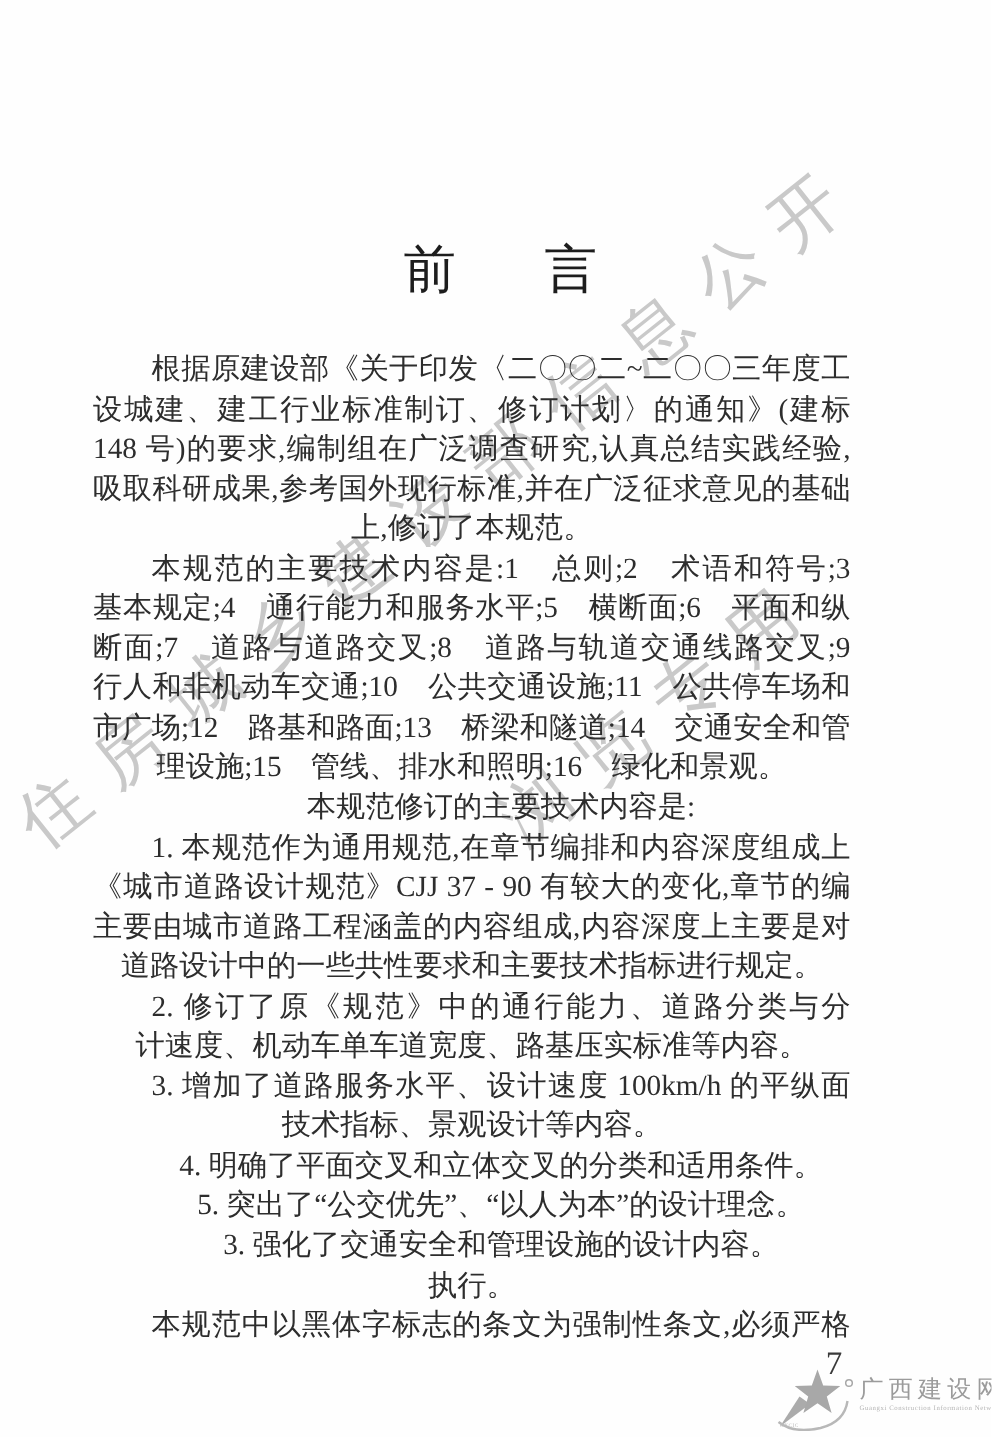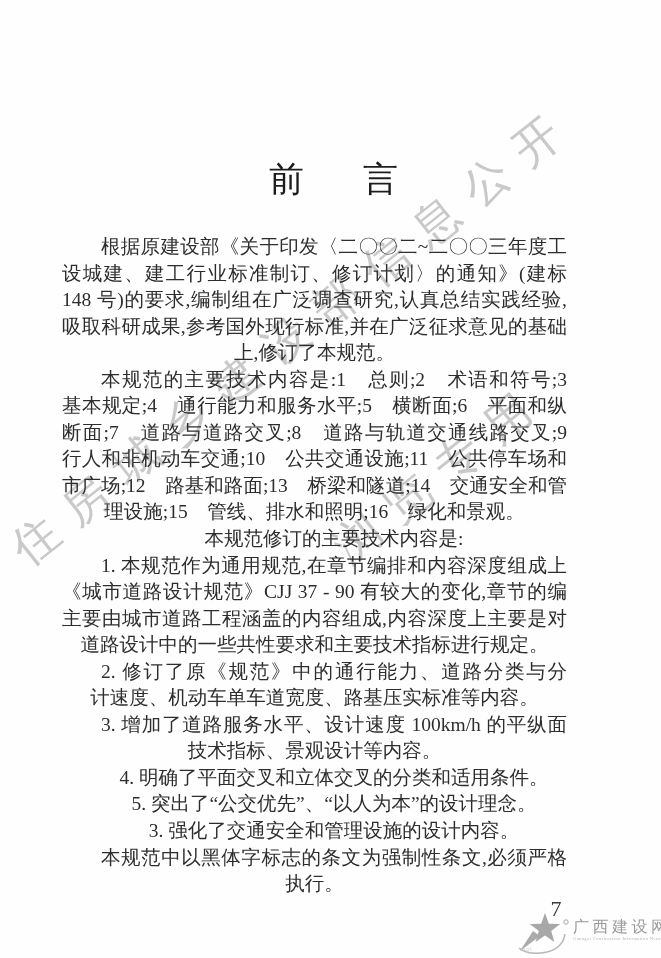--- a/index.html
+++ b/index.html
@@ -71,22 +71,22 @@
       <div class="bl full">《城市道路设计规范》CJJ 37 - 90 有较大的变化,章节的编排上</div>
       <div class="bl full">主要由城市道路工程涵盖的内容组成,内容深度上主要是对城市</div>
       <div class="bl">道路设计中的一些共性要求和主要技术指标进行规定。</div>
       <div class="bl ind full">2. 修订了原《规范》中的通行能力、道路分类与分级、设</div>
       <div class="bl">计速度、机动车单车道宽度、路基压实标准等内容。</div>
       <div class="bl ind full">3. 增加了道路服务水平、设计速度 100km/h 的平纵面设计</div>
       <div class="bl">技术指标、景观设计等内容。</div>
       <div class="bl ind">4. 明确了平面交叉和立体交叉的分类和适用条件。</div>
       <div class="bl ind">5. 突出了“公交优先”、“以人为本”的设计理念。</div>
       <div class="bl ind">3. 强化了交通安全和管理设施的设计内容。</div>
+      <div class="bl">执行。</div>
       <div class="bl ind full">本规范中以黑体字标志的条文为强制性条文,必须严格</div>
-      <div class="bl">执行。</div>
     </div>
 
   <div class="page-num">7</div>
 
   <div class="logo">
     <svg width="52" height="42" viewBox="0 0 52 42">
       <path d="M3,39 L23,24 L16,19 Z" fill="#ababab"></path>
       <polygon points="28,1 31.8,11.7 43.2,12 34.2,19 37.4,30 28,23.5 18.6,30 21.8,19 12.8,12 24.2,11.7" fill="#a8a8a8"></polygon>
       <path d="M2,36 Q12,44 30,40 Q46,36 48,22" stroke="#b8b8b8" stroke-width="1.6" fill="none"></path>
       <circle cx="49" cy="10" r="2.2" stroke="#a8a8a8" stroke-width="1" fill="none"></circle>

